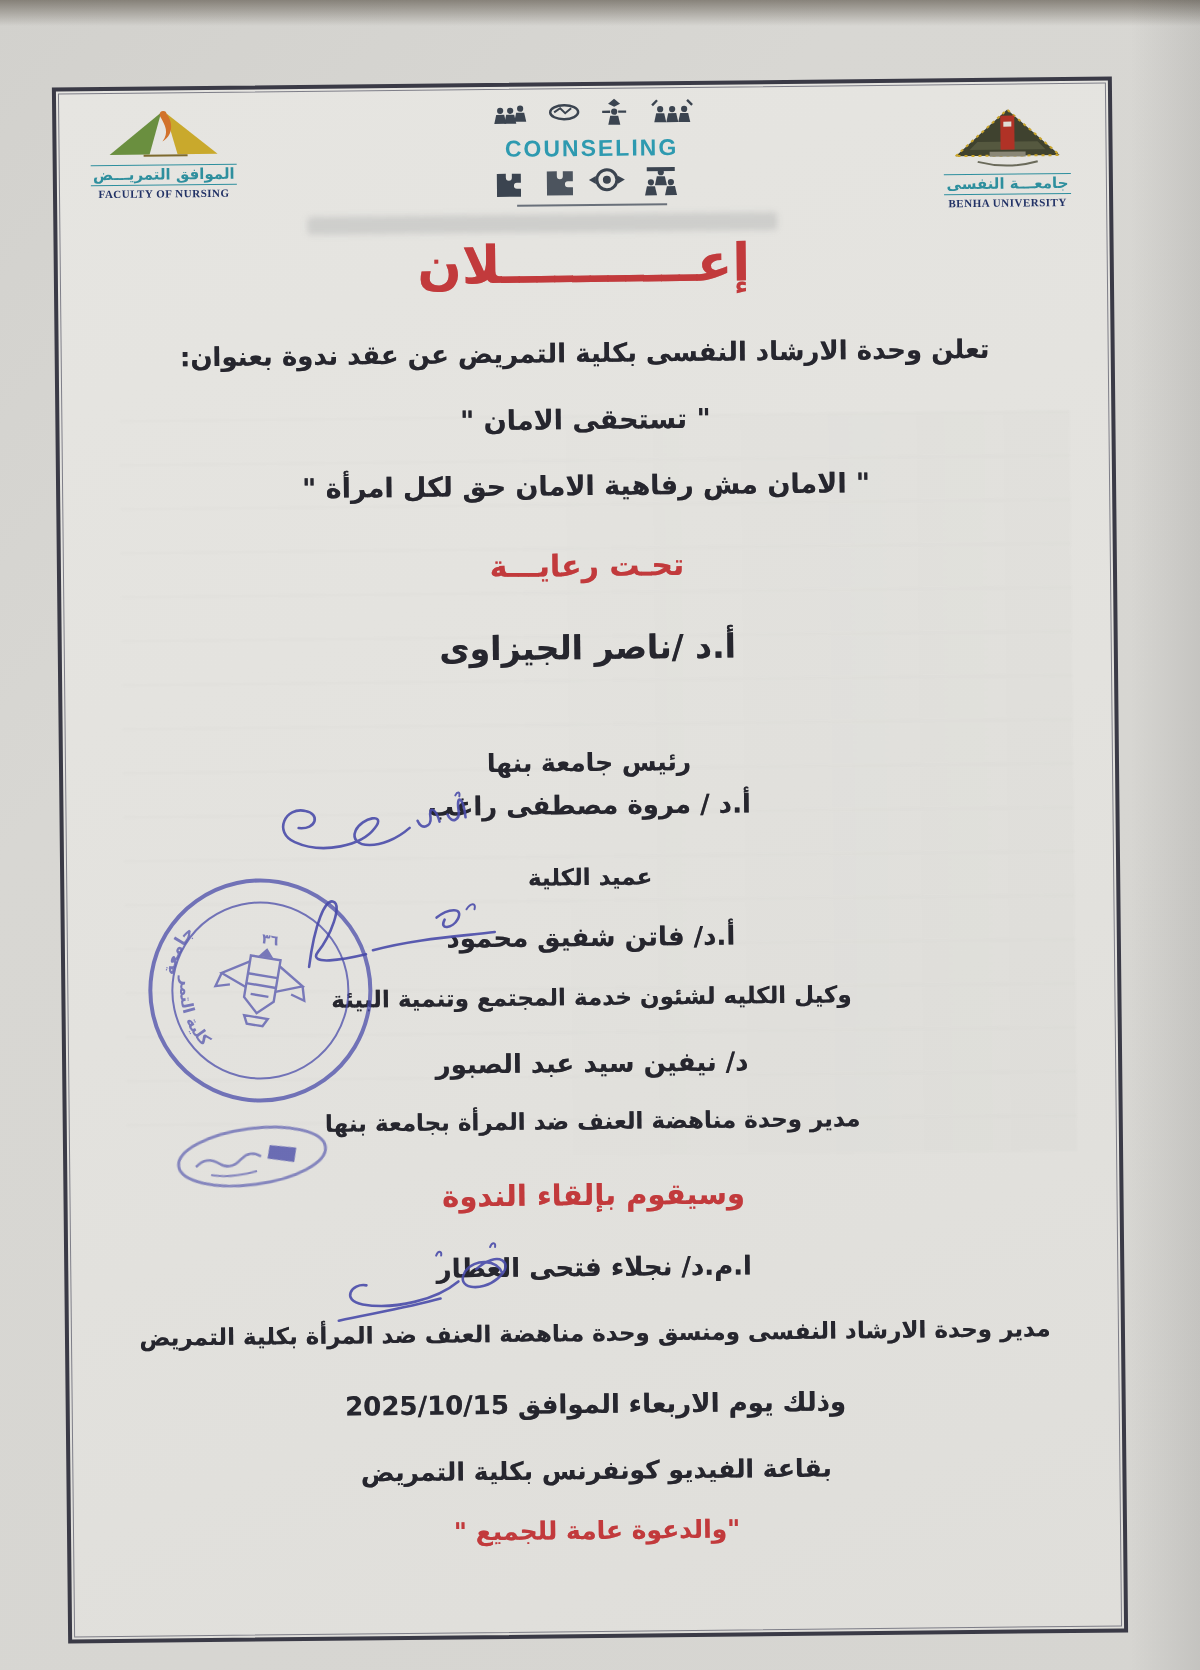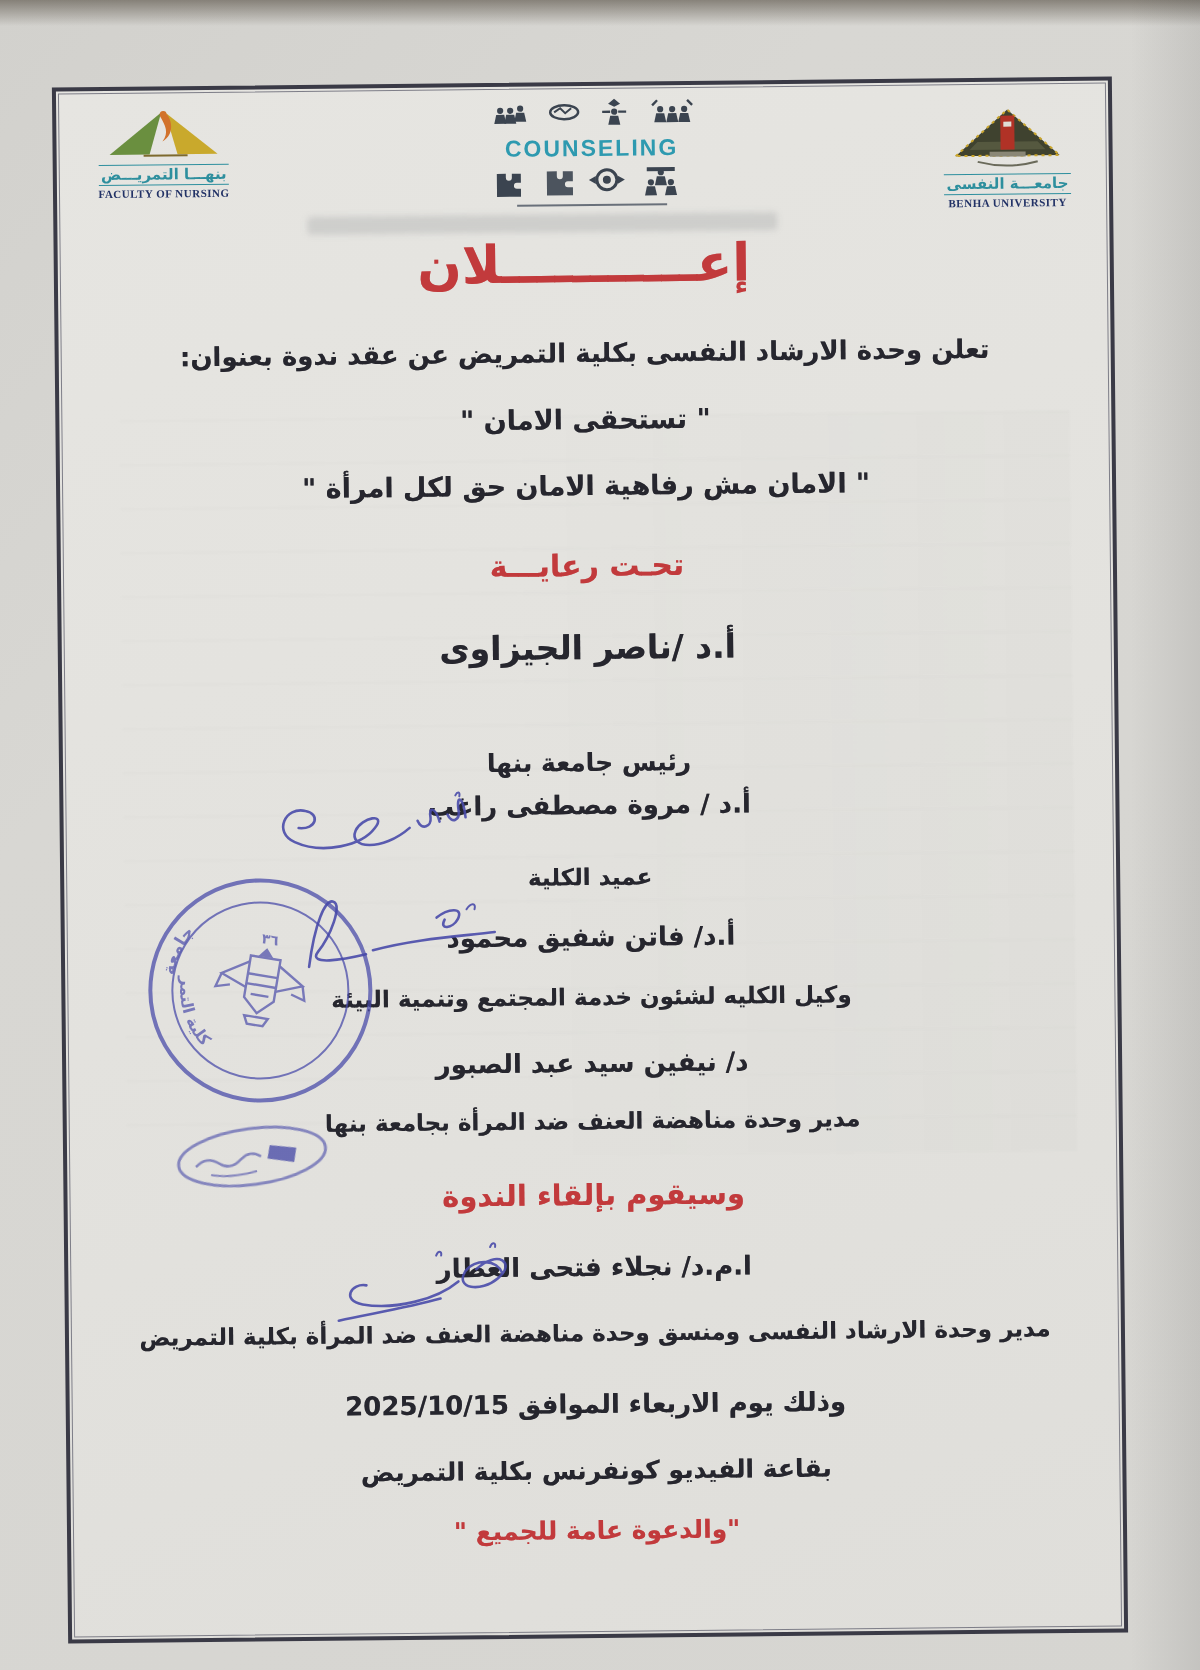--- a/index.html
+++ b/index.html
@@ -81,21 +81,21 @@
     <div class="ghost-heading"></div>
 
     <div class="logo logo-nursing">
       <svg width="120" height="56" viewBox="0 0 120 56">
         <path d="M6,50 L58,8 L46,50 Z" fill="#6a8f3f"></path>
         <path d="M114,50 L62,8 L74,50 Z" fill="#c9a92c"></path>
         <path d="M57,12 c5,9 9,16 2,25 c9,-5 12,-16 5,-27 z" fill="#d2722b"></path>
         <circle cx="60" cy="10" r="3.4" fill="#d2722b"></circle>
         <rect x="40" y="50" width="44" height="2" fill="#7d6a2e"></rect>
       </svg>
-      <div class="ar">بنهـــا التمريـــض</div>
+      <div class="ar">الموافق التمريـــض</div>
       <div class="en">FACULTY OF NURSING</div>
     </div>
 
     <div class="logo logo-counseling">
       <svg width="214" height="34" viewBox="0 0 214 34" fill="#3b4450">
         <defs>
           <g id="pp">
               <circle cx="0" cy="-6" r="3.1"></circle>
               <path d="M-4,-2 h8 l2,9 h-12 z"></path>
             </g>

